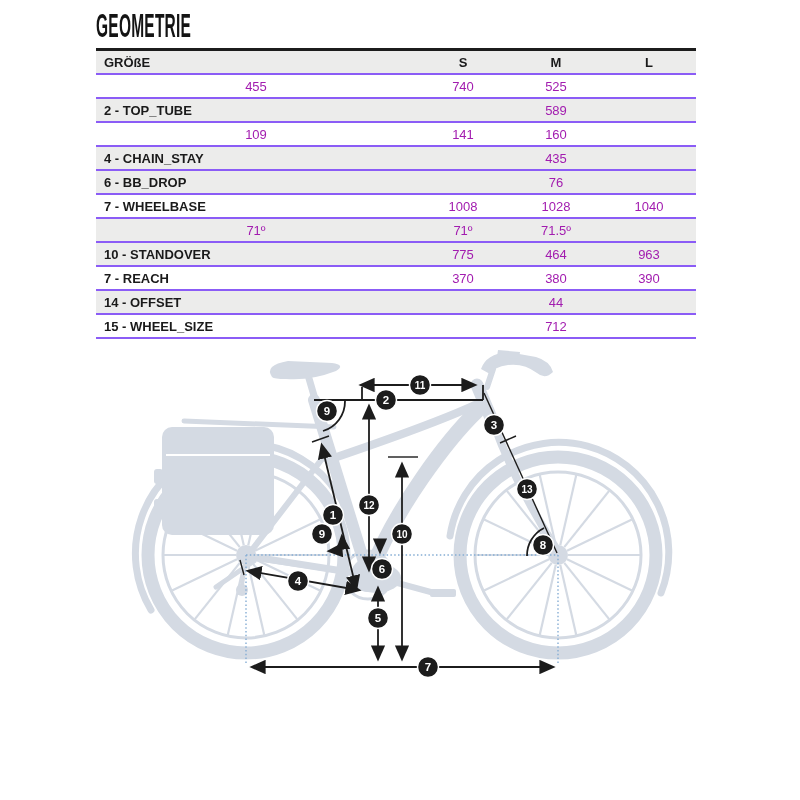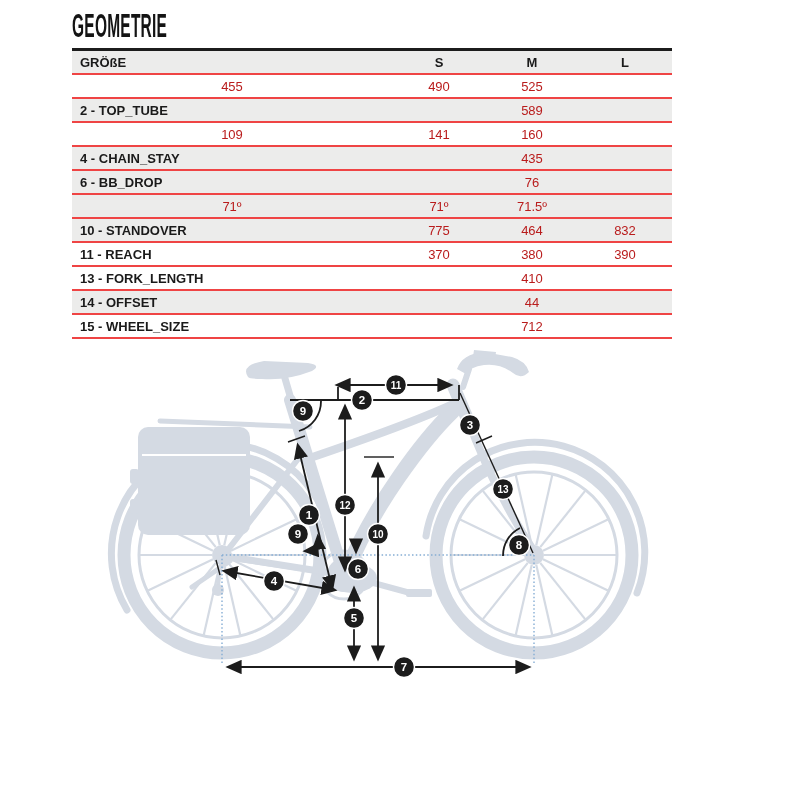--- a/index.html
+++ b/index.html
@@ -1,26 +1,26 @@
 <!DOCTYPE html>
 <html style="--bike: #d4dae3; --marker: #1c1c1c; --dot: #85add4;"><head>
 <meta charset="utf-8">
 <style>
   html,body{margin:0;padding:0;background:#fff;}
   body{width:800px;height:800px;overflow:hidden;font-family:"Liberation Sans",sans-serif;}
-  .content{margin-left:72px;width:600px;}
+  .content{margin-left:96px;width:600px;}
   .title-wrap{margin-top:9px;height:34px;}
   .page-title{display:inline-block;font-size:33px;font-weight:700;color:#141414;
     transform:scaleX(.47);transform-origin:0 50%;letter-spacing:.5px;line-height:34px;white-space:nowrap;}
   .geo-table{margin-top:5px;border-top:3px solid #1c1c1c;}
   .row{display:grid;grid-template-columns:1fr 94px 92px 94px;height:22px;align-items:center;
-    border-bottom:2px solid #ef4444;background:#fff;}
+    border-bottom:2px solid #8b5cf6;background:#fff;}
   .row.alt,.row.head{background:#ececeb;}
   .label{font-weight:700;font-size:13px;color:#1a1a1a;padding-left:8px;white-space:nowrap;}
-  .val{text-align:center;font-size:13px;color:#b91c1c;}
+  .val{text-align:center;font-size:13px;color:#a21caf;}
   .row.head .val{color:#1a1a1a;font-weight:700;}
   .diagram-wrap{margin-top:8px;}
   .sil-stroke{stroke:var(--bike);fill:none;stroke-linecap:round;stroke-linejoin:round;}
   .sil-fill{fill:var(--bike);stroke:none;}
   .seam{stroke:#fff;stroke-width:2;fill:none;}
   .meas{stroke:var(--marker);stroke-width:1.8;fill:none;}
   .meas-thin{stroke:var(--marker);stroke-width:1.4;fill:none;}
   .dot{stroke:var(--dot);stroke-width:1.4;stroke-dasharray:1.5 2.3;fill:none;}
 </style>
 </head>
@@ -35,21 +35,21 @@
   <div class="geo-table">
     <div class="row head">
       <div class="label">GRÖßE</div>
       <div class="val">S</div>
       <div class="val">M</div>
       <div class="val">L</div>
     </div>
     <div id="tbody">
         <div class="row">
           <div class="val">455</div>
-          <div class="val">490</div>
+          <div class="val">740</div>
           <div class="val">525</div>
         </div>
         <div class="row alt">
           <div class="label">2 - TOP_TUBE</div>
           <div class="val"></div>
           <div class="val">589</div>
           <div class="val"></div>
         </div>
         <div class="row">
           <div class="val">109</div>
@@ -61,42 +61,42 @@
           <div class="val"></div>
           <div class="val">435</div>
           <div class="val"></div>
         </div>
         <div class="row alt">
           <div class="label">6 - BB_DROP</div>
           <div class="val"></div>
           <div class="val">76</div>
           <div class="val"></div>
         </div>
+        <div class="row">
+          <div class="label">7 - WHEELBASE</div>
+          <div class="val">1008</div>
+          <div class="val">1028</div>
+          <div class="val">1040</div>
+        </div>
         <div class="row alt">
           <div class="val">71º</div>
           <div class="val">71º</div>
           <div class="val">71.5º</div>
         </div>
         <div class="row alt">
           <div class="label">10 - STANDOVER</div>
           <div class="val">775</div>
           <div class="val">464</div>
-          <div class="val">832</div>
-        </div>
-        <div class="row">
-          <div class="label">11 - REACH</div>
+          <div class="val">963</div>
+        </div>
+        <div class="row">
+          <div class="label">7 - REACH</div>
           <div class="val">370</div>
           <div class="val">380</div>
           <div class="val">390</div>
-        </div>
-        <div class="row">
-          <div class="label">13 - FORK_LENGTH</div>
-          <div class="val"></div>
-          <div class="val">410</div>
-          <div class="val"></div>
         </div>
         <div class="row alt">
           <div class="label">14 - OFFSET</div>
           <div class="val"></div>
           <div class="val">44</div>
           <div class="val"></div>
         </div>
         <div class="row">
           <div class="label">15 - WHEEL_SIZE</div>
           <div class="val"></div>

